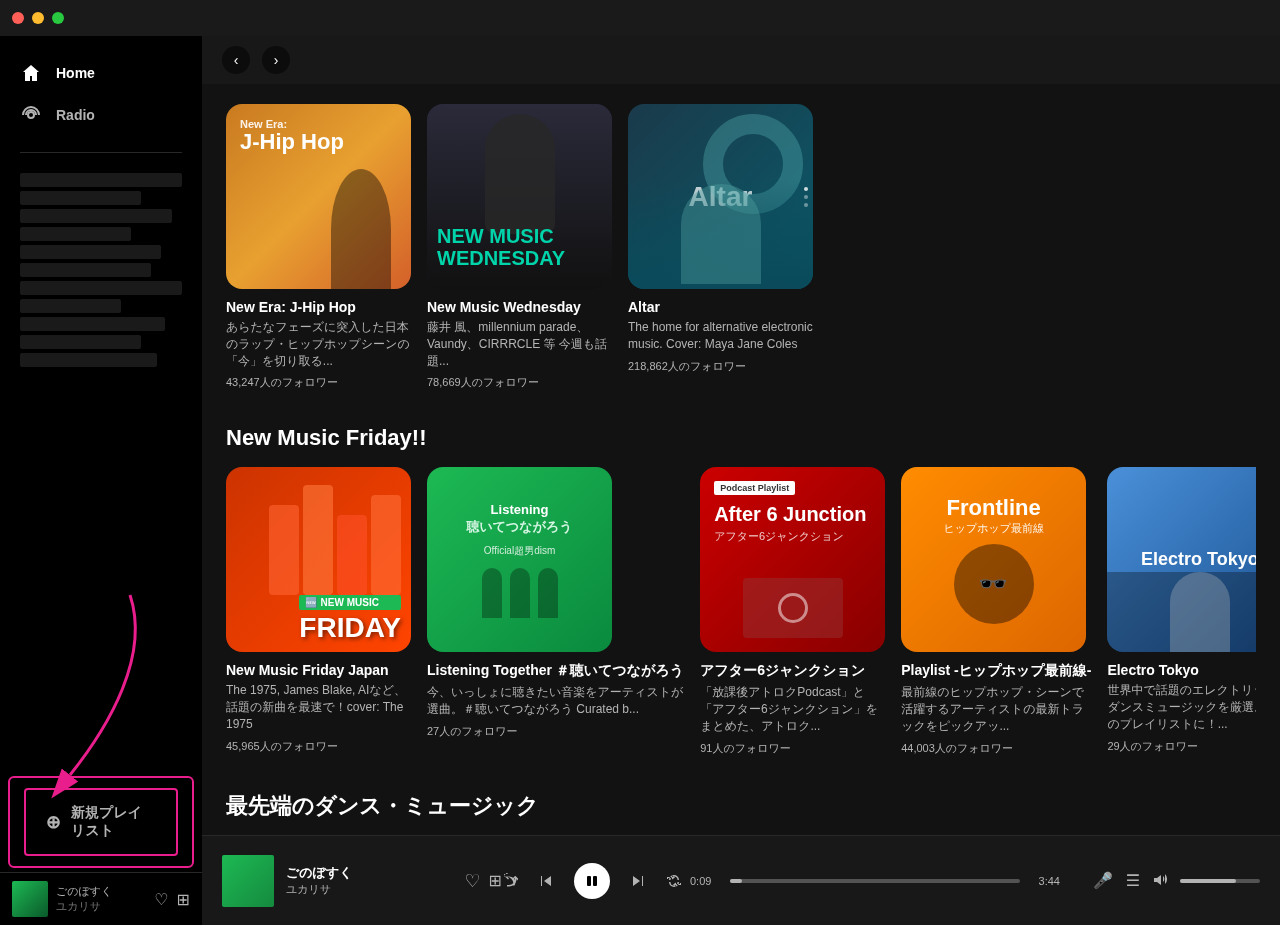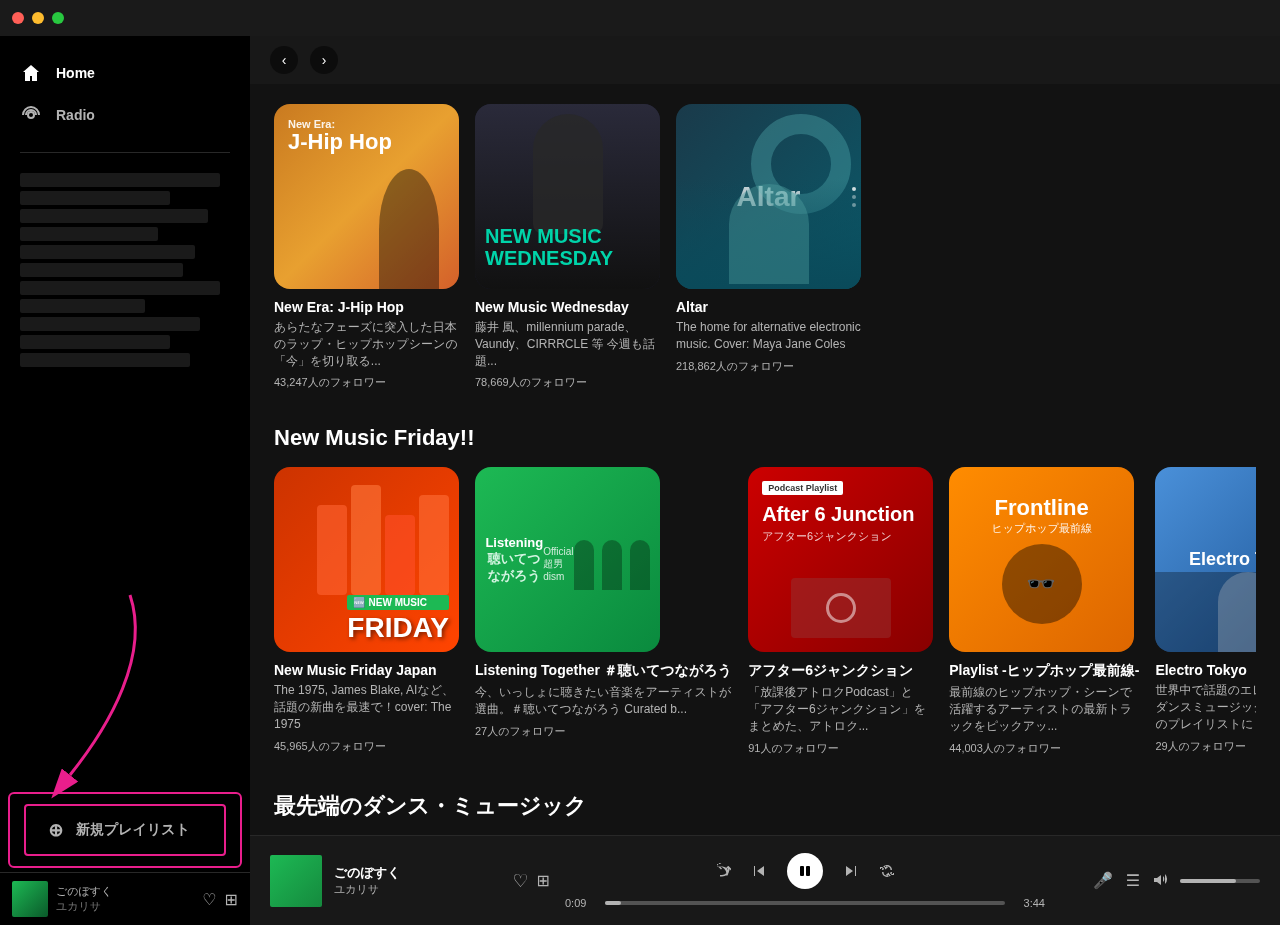--- a/index.html
+++ b/index.html
@@ -33,21 +33,21 @@
     .btn-max { background: #28c840; }
 
     .app-layout {
       display: flex;
       flex: 1;
       overflow: hidden;
     }
 
     
     .sidebar {
-      width: 250px;
+      width: 202px;
       background: #000;
       display: flex;
       flex-direction: column;
       flex-shrink: 0;
       padding-top: 8px;
     }
     .sidebar-nav {
       padding: 8px 0;
     }
     .sidebar-item {
@@ -430,21 +430,21 @@
       overflow: hidden;
       text-overflow: ellipsis;
     }
     .player-artist {
       font-size: 11px;
       color: #b3b3b3;
     }
     .player-controls {
       flex: 1;
       display: flex;
-      flex-direction: column;
+      flex-direction: row;
       align-items: center;
       gap: 8px;
     }
     .controls-btns {
       display: flex;
       align-items: center;
       gap: 20px;
     }
     .ctrl-btn {
       background: none;
@@ -662,21 +662,21 @@
               </div>
             </div>
           </div>
           <div class="card-title">New Music Friday Japan</div>
           <div class="card-desc">The 1975, James Blake, AIなど、話題の新曲を最速で！cover: The 1975</div>
           <div class="card-followers">45,965人のフォロワー</div>
         </div>
 
         <div class="card">
           <div class="card-image">
-            <div class="img-listening card-image-inner" style="background:linear-gradient(135deg,#1db954,#0a8a3e);flex-direction:row;justify-content:center;align-items:center;padding:22px">
+            <div class="img-listening card-image-inner" style="background:linear-gradient(135deg,#1db954,#0a8a3e);flex-direction:column;justify-content:center;align-items:center;padding:22px">
               <div style="font-size:13px;font-weight:900;color:#fff;text-align:center;line-height:1.3">Listening<br><span style="color:#d4f5e2">聴いてつながろう</span></div>
               <div style="margin-top:8px;font-size:10px;color:rgba(255,255,255,0.8)">Official超男dism</div>
 
               <div style="display:flex;gap:8px;margin-top:10px">
                 <div style="width:20px;height:50px;background:rgba(0,0,0,0.3);border-radius:10px 10px 0 0"></div>
                 <div style="width:20px;height:50px;background:rgba(0,0,0,0.3);border-radius:10px 10px 0 0"></div>
                 <div style="width:20px;height:50px;background:rgba(0,0,0,0.3);border-radius:10px 10px 0 0"></div>
               </div>
             </div>
           </div>

